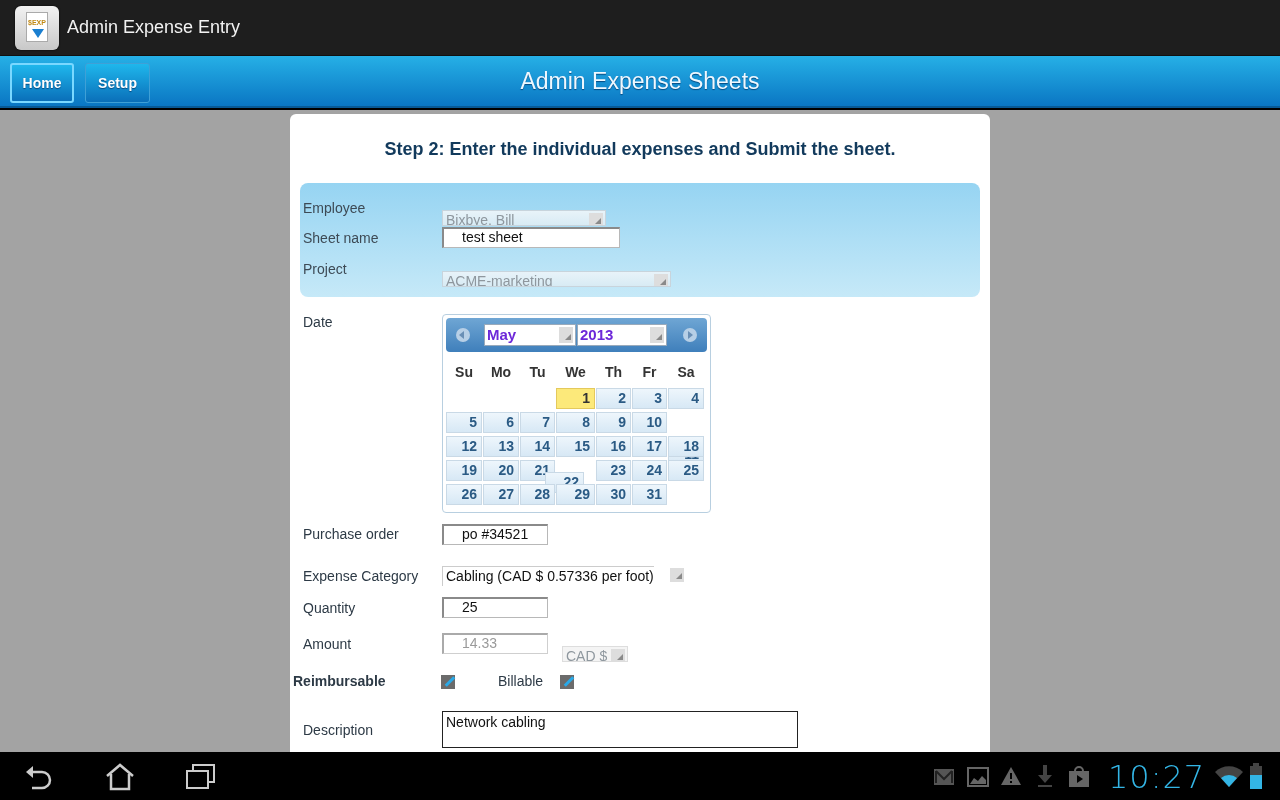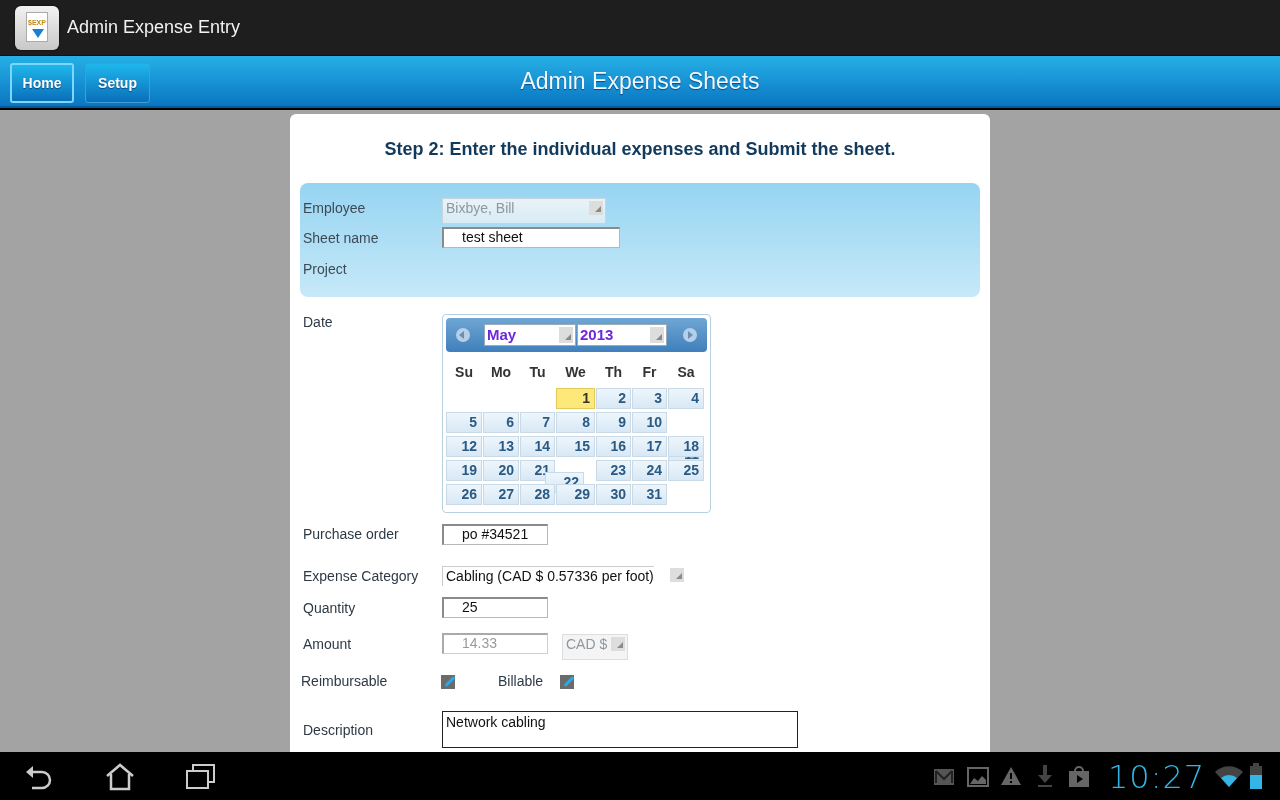--- a/index.html
+++ b/index.html
@@ -18,21 +18,21 @@
   .nav-btn.setup { left: 85px; width: 65px; }
   .nav-title { position: absolute; left: 0; right: 0; top: 12px; text-align: center; color: #eef8ff; font-size: 23px; text-shadow: 0 1px 1px #054a80; }
 
   .content-bg { position: absolute; left: 0; top: 110px; width: 1280px; height: 642px; background: #a3a3a3; }
   .card { position: absolute; left: 290px; top: 114px; width: 700px; height: 640px; background: #fff; border-radius: 6px 6px 0 0; }
   .step { position: absolute; left: 0; right: 0; top: 25px; text-align: center; color: #123a5c; font-weight: bold; font-size: 18px; }
 
   .blue-panel { position: absolute; left: 10px; top: 69px; width: 680px; height: 114px; border-radius: 8px; background: linear-gradient(#96d4f2, #c6e9f8); }
   .label { position: absolute; color: #2d3a46; font-size: 14px; }
   .blue-panel .label { color: #3d4a55; }
-  .select-dis { position: absolute; height: 26px; border: 1px solid #c8d4dc; background: linear-gradient(#e8f3f9, #d8ebf4); color: #8e979e; font-size: 14px; padding-left: 3px; line-height: 19px; overflow: hidden; }
+  .select-dis { position: absolute; height: 16px; border: 1px solid #c8d4dc; background: linear-gradient(#e8f3f9, #d8ebf4); color: #8e979e; font-size: 14px; padding-left: 3px; line-height: 19px; overflow: hidden; margin-top: 12px; }
   .sel-arrow { position: absolute; right: 2px; top: 2px; width: 14px; height: 14px; background: #ddd; }
   .sel-arrow::after { content: ""; position: absolute; right: 2px; bottom: 3px; width: 0; height: 0; border-left: 6px solid transparent; border-bottom: 6px solid #8a8a8a; }
   .text-input { position: absolute; height: 21px; background: #fff; border: 1px solid #b8b8b8; border-top: 2px solid #8a8a8a; border-left: 2px solid #8a8a8a; color: #111; font-size: 14px; line-height: 17px; padding-left: 18px; }
   .text-input.disabled { color: #9a9a9a; border-color: #cfcfcf; border-top-color: #aaa; border-left-color: #aaa; }
 
   .calendar { position: absolute; left: 152px; top: 200px; width: 269px; height: 199px; border: 1px solid #b8cfe0; border-radius: 4px; background: #fff; }
   .cal-head { position: absolute; left: 3px; top: 3px; width: 261px; height: 34px; border-radius: 4px; background: linear-gradient(#6fa6d4, #3f7fbb); }
   .cal-nav { position: absolute; top: 10px; width: 14px; height: 14px; border-radius: 50%; background: #b7cfe6; }
   .cal-nav.prev { left: 10px; } .cal-nav.next { right: 10px; }
   .cal-nav::after { content: ""; position: absolute; top: 3px; width: 0; height: 0; border-top: 4px solid transparent; border-bottom: 4px solid transparent; }
@@ -80,20 +80,24 @@
 
   <div class="blue-panel">
     <div class="label" style="left:3px; top:17px;">Employee</div>
     <div class="select-dis" style="left:142px; top:15px; width:164px;">
       <span>Bixbye, Bill</span>
       <span class="sel-arrow"></span>
     </div>
     <div class="label" style="left:3px; top:47px;">Sheet name</div>
     <div class="text-input" style="left:142px; top:44px; width:178px;">test sheet</div>
     <div class="label" style="left:3px; top:78px;">Project</div>
+    <div class="select-dis" style="left:142px; top:76px; width:229px;">
+      <span>ACME-marketing</span>
+      <span class="sel-arrow"></span>
+    </div>
   </div>
 
   <div class="label" style="left:13px; top:200px;">Date</div>
   <div class="calendar">
     <div class="cal-head">
       <div class="cal-nav prev"></div>
       <div class="cal-select cal-month">
         <span>May</span>
         <span class="sel-arrow"></span>
       </div>
@@ -157,21 +161,21 @@
   <div class="label" style="left:13px; top:486px;">Quantity</div>
   <div class="text-input" style="left:152px; top:483px; width:106px;">25</div>
 
   <div class="label" style="left:13px; top:522px;">Amount</div>
   <div class="text-input disabled" style="left:152px; top:519px; width:106px;">14.33</div>
   <div class="select-dis" style="left:272px; top:520px; width:66px; background:#f4f4f4; border-color:#ddd;">
     <span>CAD $</span>
     <span class="sel-arrow"></span>
   </div>
 
-  <div class="label" style="left:11px; top:559px;">Reimbursable</div>
+  <div class="label" style="left:3px; top:559px;font-weight:bold;">Reimbursable</div>
   <div class="chk" style="left:151px; top:561px;"></div>
   <div class="label" style="left:208px; top:559px;">Billable</div>
   <div class="chk" style="left:270px; top:561px;"></div>
 
   <div class="label" style="left:13px; top:608px;">Description</div>
   <div class="textarea">Network cabling</div>
 </div>
 
 <div class="sysbar">
   <svg class="sys-ic" style="left:24px; top:10px;" width="32" height="28">

